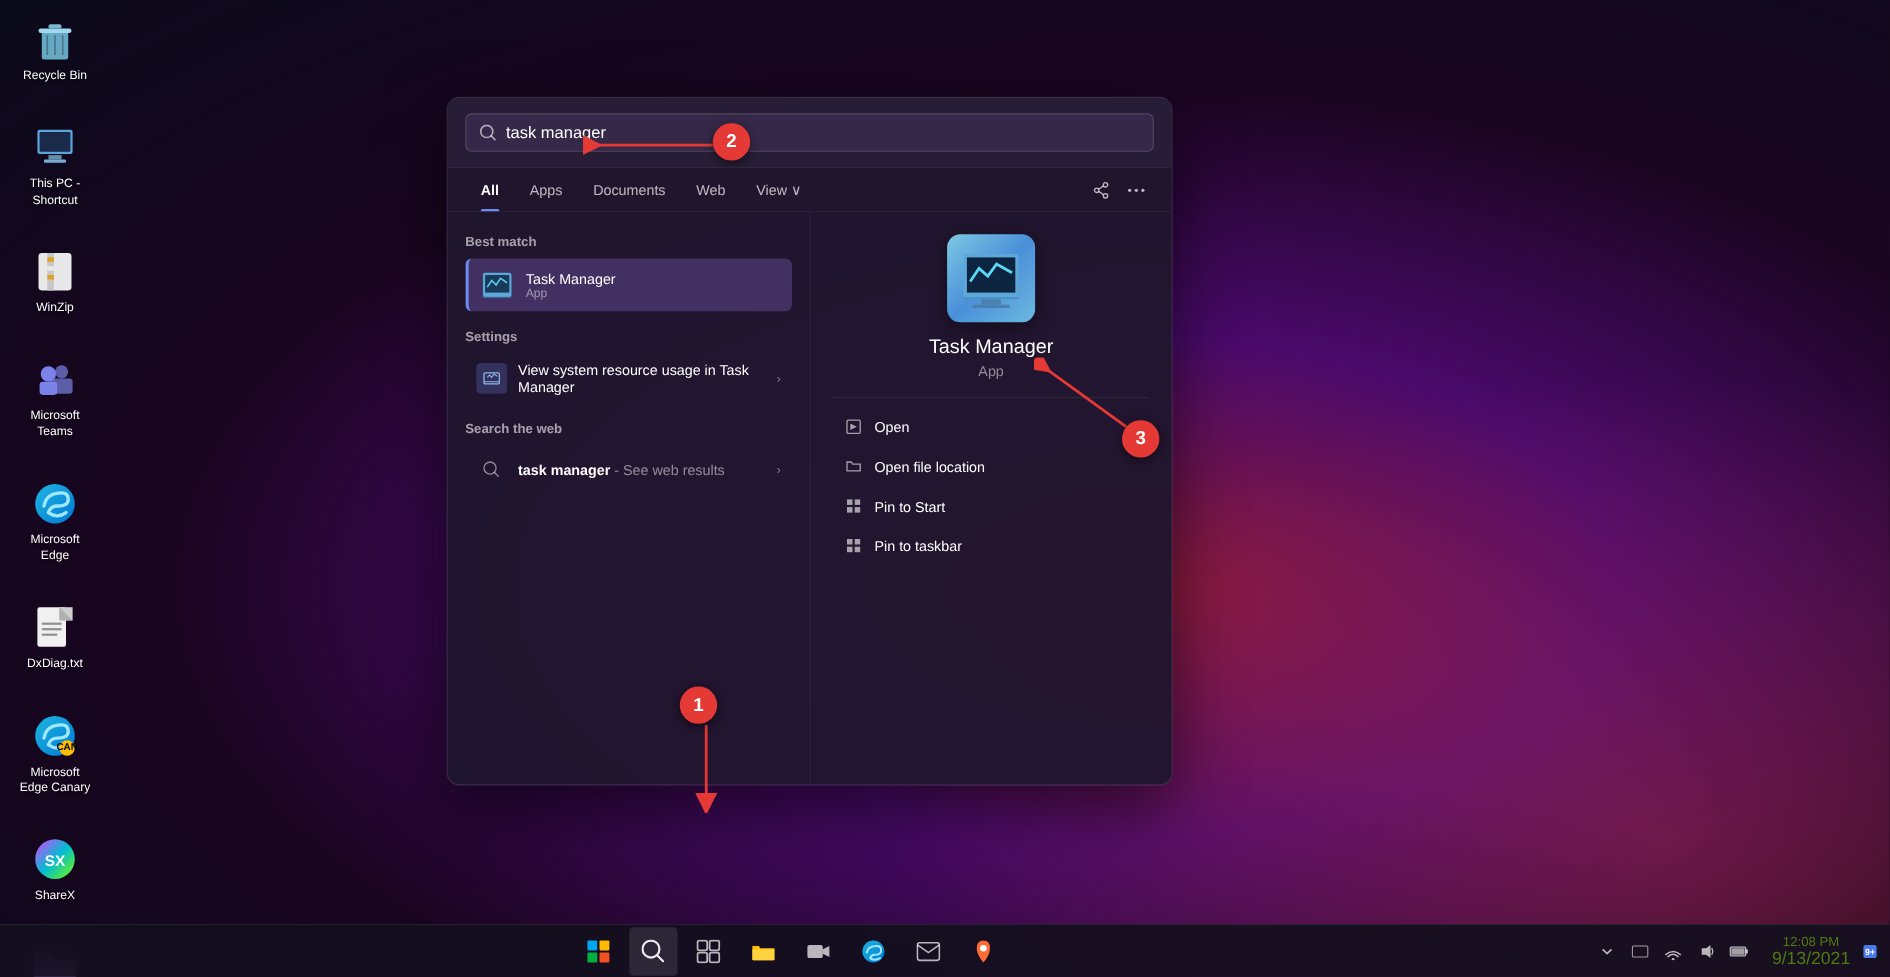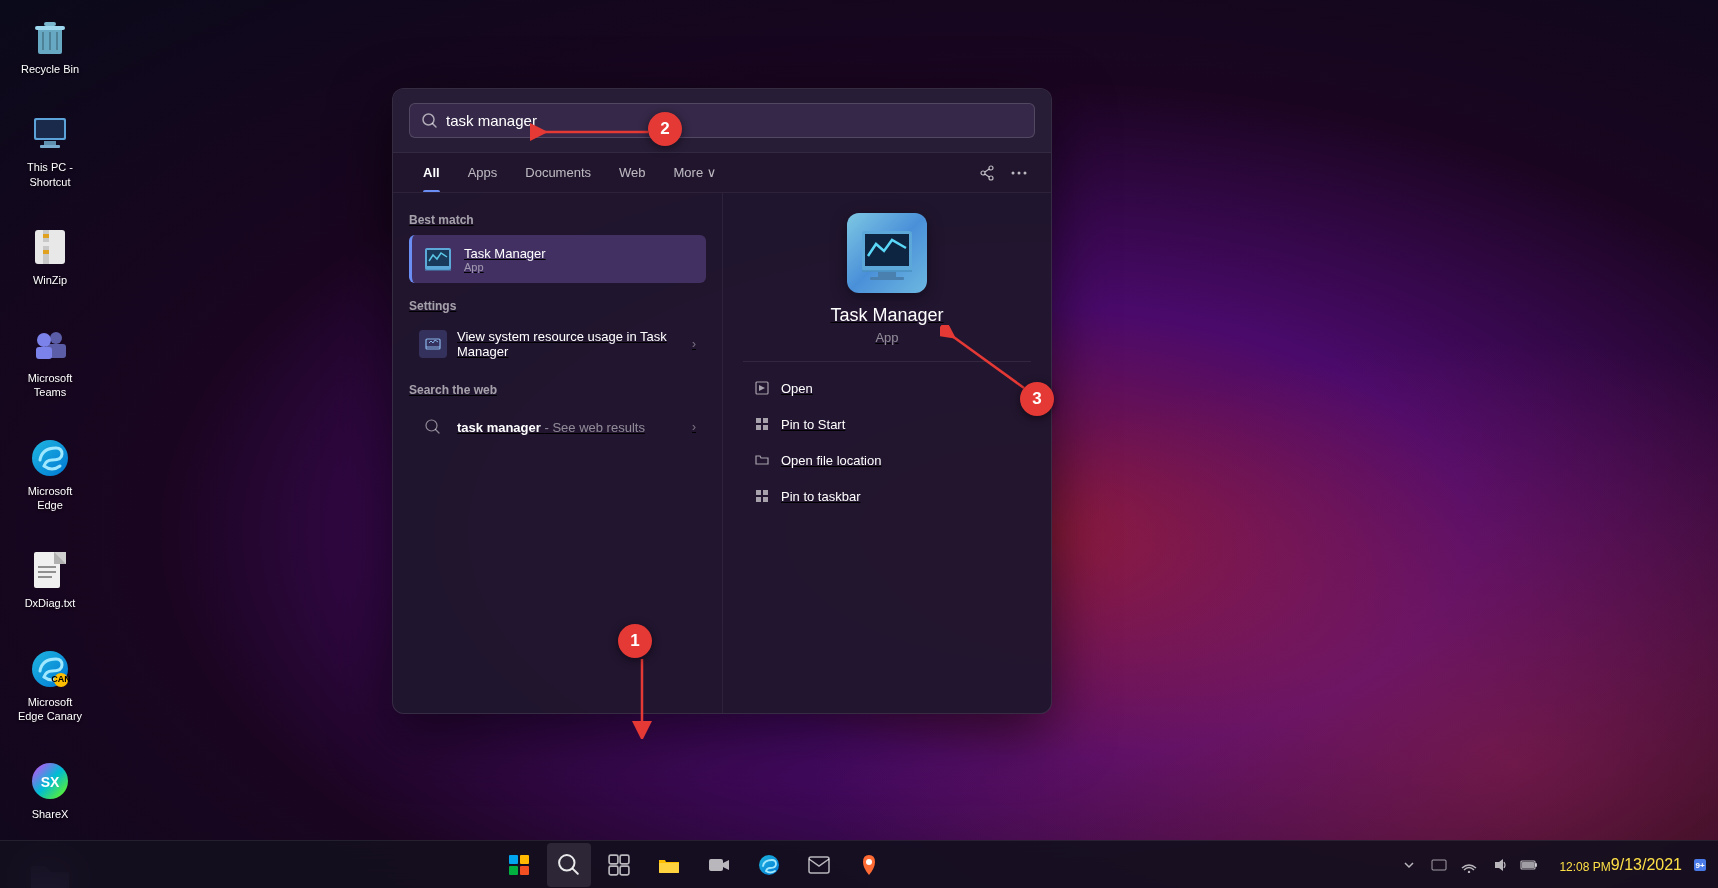--- a/index.html
+++ b/index.html
@@ -63,25 +63,25 @@
     }
     .tray-icon {
       width: 28px; height: 44px;
       display: flex; align-items: center; justify-content: center;
       cursor: pointer;
       font-size: 11px;
       color: #fff;
     }
     .clock-area {
       display: flex;
-      flex-direction: row;
-      align-items: flex-end;
+      flex-direction: column;
+      align-items: center;
       padding: 0 8px;
       cursor: pointer;
-      color: #fde047;
+      color: #4d7c0f;
     }
     .clock-time { font-size: 12px; }
     .clock-date { font-size: 16px; }
 
     
     .desktop-icons {
       position: absolute;
       top: 10px; left: 10px;
       display: flex;
       flex-direction: column;
@@ -106,21 +106,21 @@
       color: #fff;
       font-size: 11px;
       text-align: center;
       text-shadow: 0 1px 3px rgba(0,0,0,0.8);
       line-height: 1.3;
     }
 
     
     .search-popup {
       position: absolute;
-      left: 392px; top: 88px;
+      left: 406px; top: 88px;
       width: 660px;
       background: rgba(32, 22, 45, 0.97);
       border-radius: 12px;
       border: 1px solid rgba(255,255,255,0.1);
       z-index: 200;
       overflow: hidden;
       box-shadow: 0 20px 60px rgba(0,0,0,0.6);
     }
     .search-bar {
       padding: 14px 16px;
@@ -180,21 +180,20 @@
       border-radius: 4px;
       cursor: pointer;
       color: rgba(255,255,255,0.7);
       font-size: 14px;
     }
 
     
     .search-content {
       display: flex;
       height: 520px;
-      text-decoration: underline;
     }
     .search-results {
       width: 330px;
       padding: 16px;
       overflow-y: auto;
       border-right: 1px solid rgba(255,255,255,0.06);
     }
     .search-results::-webkit-scrollbar { width: 4px; }
     .search-results::-webkit-scrollbar-track { background: transparent; }
     .search-results::-webkit-scrollbar-thumb { background: rgba(255,255,255,0.2); border-radius: 2px; }
@@ -473,21 +472,21 @@
       </svg>
       <input type="text" value="task manager" style="">
     </div>
   </div>
 
   <div class="search-tabs">
     <div class="tab-item active">All</div>
     <div class="tab-item">Apps</div>
     <div class="tab-item">Documents</div>
     <div class="tab-item">Web</div>
-    <div class="tab-item">More ∨</div>
+    <div class="tab-item">View ∨</div>
     <div class="tabs-spacer"></div>
     <div class="tab-toolbar-btn">
       <svg width="16" height="16" viewBox="0 0 16 16">
         <circle cx="12" cy="3" r="2" fill="none" stroke="rgba(255,255,255,0.7)" stroke-width="1.2"></circle>
         <circle cx="12" cy="13" r="2" fill="none" stroke="rgba(255,255,255,0.7)" stroke-width="1.2"></circle>
         <circle cx="4" cy="8" r="2" fill="none" stroke="rgba(255,255,255,0.7)" stroke-width="1.2"></circle>
         <line x1="5.8" y1="7" x2="10.2" y2="4" stroke="rgba(255,255,255,0.7)" stroke-width="1.2"></line>
         <line x1="5.8" y1="9" x2="10.2" y2="12" stroke="rgba(255,255,255,0.7)" stroke-width="1.2"></line>
       </svg>
     </div>
@@ -576,36 +575,36 @@
             <path d="M4 4 L10 7 L4 10 Z" fill="rgba(255,255,255,0.6)"></path>
           </svg>
         </div>
         <span>Open</span>
       </div>
 
 
       <div class="detail-action">
         <div class="detail-action-icon">
           <svg width="14" height="14" viewBox="0 0 14 14">
+            <path d="M1 3 L5 3 L6 5 L13 5 L13 11 L1 11 Z" fill="none" stroke="rgba(255,255,255,0.6)" stroke-width="1.2"></path>
+          </svg>
+        </div>
+        <span>Open file location</span>
+      </div>
+
+      <div class="detail-action">
+        <div class="detail-action-icon">
+          <svg width="14" height="14" viewBox="0 0 14 14">
             <rect x="1" y="1" width="5" height="5" fill="rgba(255,255,255,0.6)"></rect>
             <rect x="8" y="1" width="5" height="5" fill="rgba(255,255,255,0.6)"></rect>
             <rect x="1" y="8" width="5" height="5" fill="rgba(255,255,255,0.6)"></rect>
             <rect x="8" y="8" width="5" height="5" fill="rgba(255,255,255,0.6)"></rect>
           </svg>
         </div>
         <span>Pin to Start</span>
-      </div>
-
-      <div class="detail-action">
-        <div class="detail-action-icon">
-          <svg width="14" height="14" viewBox="0 0 14 14">
-            <path d="M1 3 L5 3 L6 5 L13 5 L13 11 L1 11 Z" fill="none" stroke="rgba(255,255,255,0.6)" stroke-width="1.2"></path>
-          </svg>
-        </div>
-        <span>Open file location</span>
       </div>
 
       <div class="detail-action">
         <div class="detail-action-icon">
           <svg width="14" height="14" viewBox="0 0 14 14">
             <rect x="1" y="1" width="5" height="5" fill="rgba(255,255,255,0.6)"></rect>
             <rect x="8" y="1" width="5" height="5" fill="rgba(255,255,255,0.6)"></rect>
             <rect x="1" y="8" width="5" height="5" fill="rgba(255,255,255,0.6)"></rect>
             <rect x="8" y="8" width="5" height="5" fill="rgba(255,255,255,0.6)"></rect>
           </svg>

